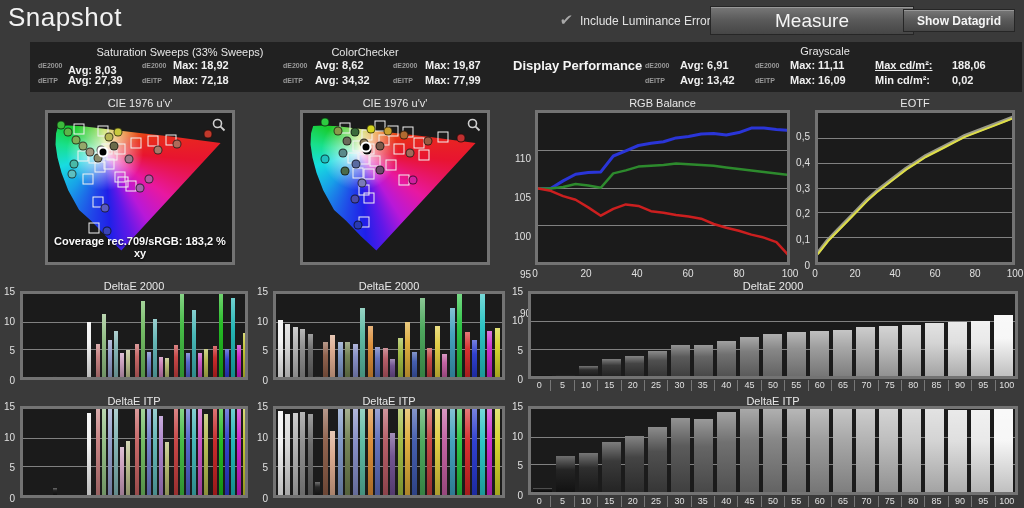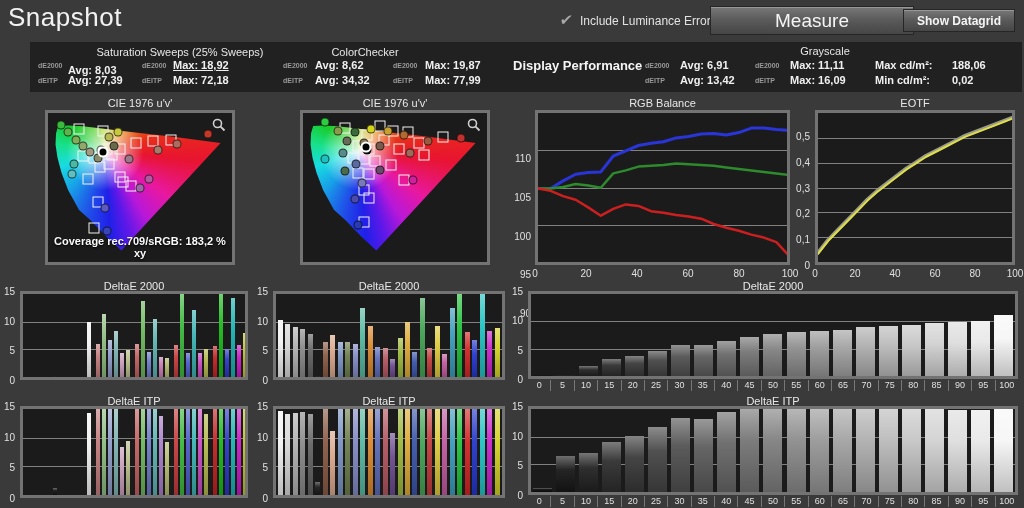--- a/index.html
+++ b/index.html
@@ -57,25 +57,25 @@
 
 <div id="app">
 
   <div class="abs page-title" style="left:8px;top:2px;">Snapshot</div>
   <span class="abs chk-icon" style="left:560px;top:11px;">✔</span>
   <span class="abs chk-label" style="left:580px;top:14px;">Include Luminance Error</span>
   <div class="abs btn btn-measure" style="left:710px;top:6px;width:202px;height:27px;">Measure</div>
   <div class="abs btn btn-small" style="left:903px;top:9px;width:110px;height:21px;">Show Datagrid</div>
 
   <div class="abs stats-band" style="left:30px;top:42px;width:992px;height:50px;">
-    <div class="abs stat-title" style="left:10px;top:4px;width:280px;">Saturation Sweeps (25% Sweeps)</div>
+    <div class="abs stat-title" style="left:10px;top:4px;width:280px;">Saturation Sweeps (33% Sweeps)</div>
     <span class="abs stat-lbl" style="left:8px;top:20px;">dE2000</span>
     <span class="abs stat-val" style="left:38px;top:22px;">Avg: 8,03</span>
     <span class="abs stat-lbl" style="left:112px;top:20px;">dE2000</span>
-    <span class="abs stat-val" style="left:143px;top:17px;text-decoration:underline;">Max: 18,92</span>
+    <span class="abs stat-val" style="left:143px;top:17px;">Max: 18,92</span>
     <span class="abs stat-lbl" style="left:8px;top:35px;">dEITP</span>
     <span class="abs stat-val" style="left:38px;top:32px;">Avg: 27,39</span>
     <span class="abs stat-lbl" style="left:112px;top:35px;">dEITP</span>
     <span class="abs stat-val" style="left:143px;top:32px;">Max: 72,18</span>
 
     <div class="abs stat-title" style="left:250px;top:4px;width:170px;">ColorChecker</div>
     <span class="abs stat-lbl" style="left:253px;top:20px;">dE2000</span>
     <span class="abs stat-val" style="left:285px;top:17px;text-align:right;">Avg: 8,62</span>
     <span class="abs stat-lbl" style="left:363px;top:20px;">dE2000</span>
     <span class="abs stat-val" style="left:395px;top:17px;">Max: 19,87</span>
@@ -83,21 +83,21 @@
     <span class="abs stat-val" style="left:285px;top:32px;">Avg: 34,32</span>
     <span class="abs stat-lbl" style="left:363px;top:35px;">dEITP</span>
     <span class="abs stat-val" style="left:395px;top:32px;">Max: 77,99</span>
 
     <div class="abs dp-title" style="left:483px;top:16px;">Display Performance</div>
     <div class="abs stat-title" style="left:715px;top:3px;width:160px;">Grayscale</div>
     <span class="abs stat-lbl" style="left:615px;top:20px;">dE2000</span>
     <span class="abs stat-val" style="left:650px;top:17px;">Avg: 6,91</span>
     <span class="abs stat-lbl" style="left:725px;top:20px;">dE2000</span>
     <span class="abs stat-val" style="left:760px;top:17px;">Max: 11,11</span>
-    <span class="abs stat-val" style="left:845px;top:17px;">Max cd/m²:</span>
+    <span class="abs stat-val" style="left:845px;top:17px;text-decoration:underline;">Max cd/m²:</span>
     <span class="abs stat-val" style="left:922px;top:17px;">188,06</span>
     <span class="abs stat-lbl" style="left:615px;top:35px;">dEITP</span>
     <span class="abs stat-val" style="left:650px;top:32px;">Avg: 13,42</span>
     <span class="abs stat-lbl" style="left:725px;top:35px;">dEITP</span>
     <span class="abs stat-val" style="left:760px;top:32px;">Max: 16,09</span>
     <span class="abs stat-val" style="left:845px;top:32px;">Min cd/m²:</span>
     <span class="abs stat-val" style="left:922px;top:32px;">0,02</span>
   </div>
 
   <div class="abs panel-title" style="left:45px;top:97px;width:190px;">CIE 1976 u'v'</div>

